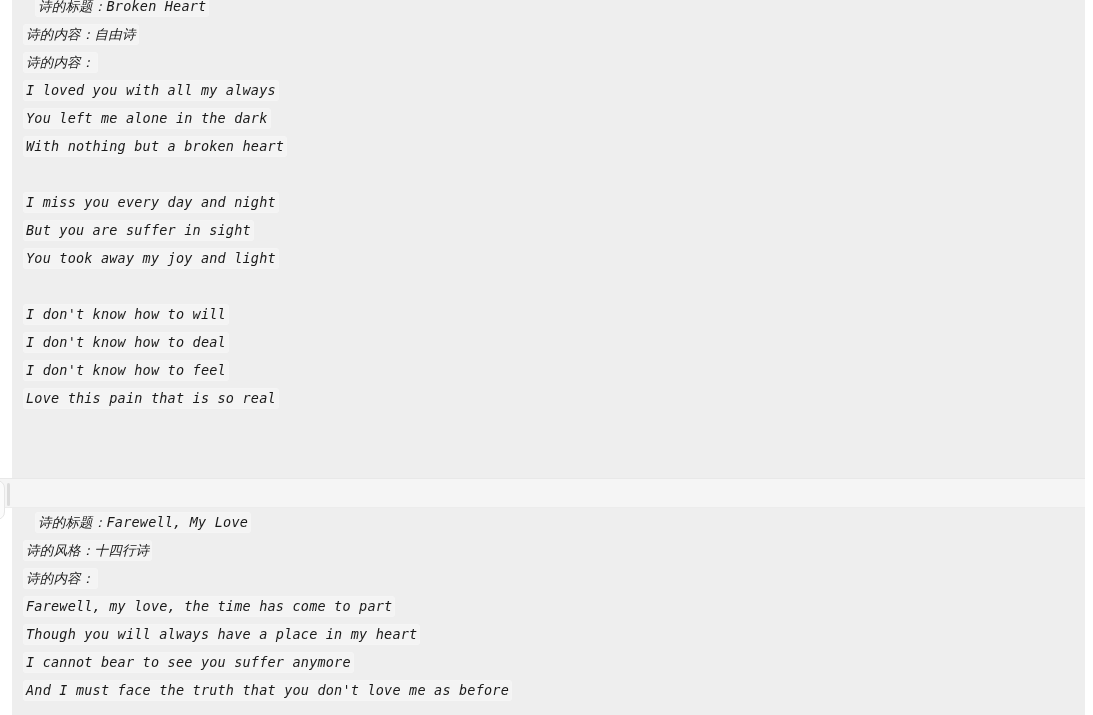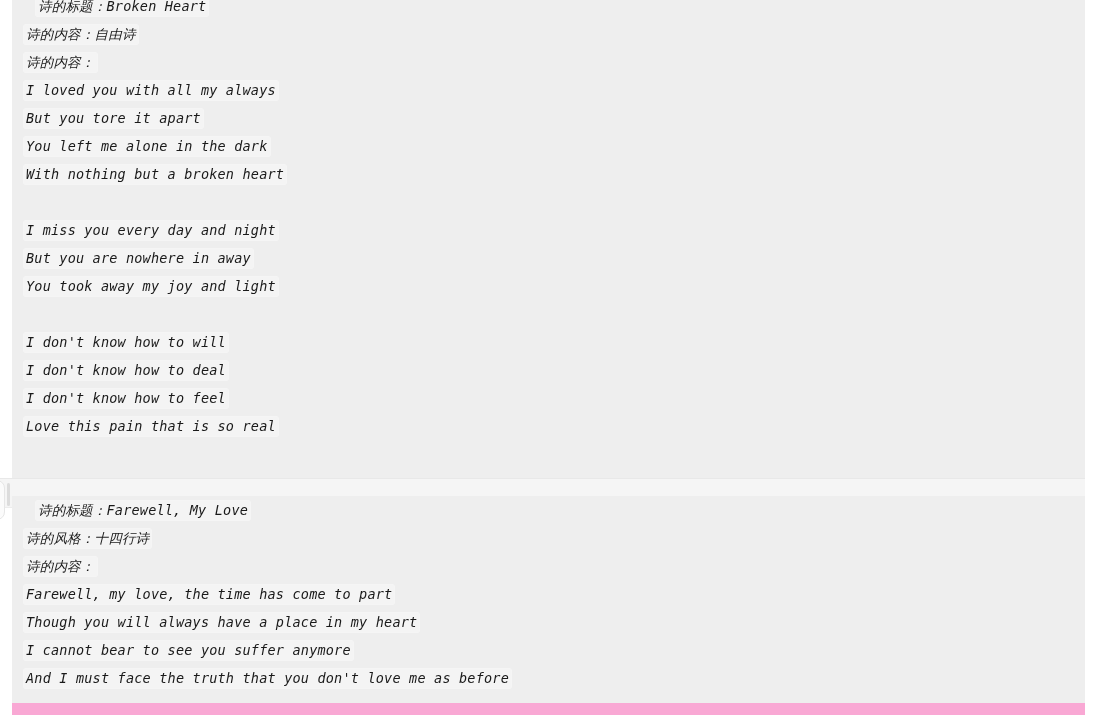--- a/index.html
+++ b/index.html
@@ -28,21 +28,21 @@
     left: 12px;
     width: 1073px;
     background: #eeeeee;
     overflow: hidden;
   }
   .msg-pane.first {
     top: -8px;
     height: 486px;
   }
   .msg-pane.second {
-    top: 496px;
+    top: 508px;
     height: 207px;
   }
 
   .poem-body {
     position: relative;
     padding: 0 0 0 12px;
   }
 
   .line {
     height: 28px;
@@ -124,26 +124,25 @@
 <div class="app">
 
   <div class="left-gutter"></div>
 
   <div class="msg-pane first">
     <div class="poem-body">
         <div class="line head-line"><span class="txt">诗的标题：Broken Heart</span></div>
         <div class="line"><span class="txt">诗的内容：自由诗</span></div>
         <div class="line"><span class="txt">诗的内容：</span></div>
         <div class="line"><span class="txt">I loved you with all my always</span></div>
-        <div class="line"><span class="txt">But you tore it apart</span></div>
         <div class="line"><span class="txt">You left me alone in the dark</span></div>
         <div class="line"><span class="txt">With nothing but a broken heart</span></div>
         <div class="line blank"><span class="txt"></span></div>
         <div class="line"><span class="txt">I miss you every day and night</span></div>
-        <div class="line"><span class="txt">But you are nowhere in away</span></div>
+        <div class="line"><span class="txt">But you are suffer in sight</span></div>
         <div class="line"><span class="txt">You took away my joy and light</span></div>
         <div class="line blank"><span class="txt"></span></div>
         <div class="line"><span class="txt">I don't know how to will</span></div>
         <div class="line"><span class="txt">I don't know how to deal</span></div>
         <div class="line"><span class="txt">I don't know how to feel</span></div>
         <div class="line"><span class="txt">Love this pain that is so real</span></div>
       </div>
   </div>
 
   <div class="divider-band"></div>

